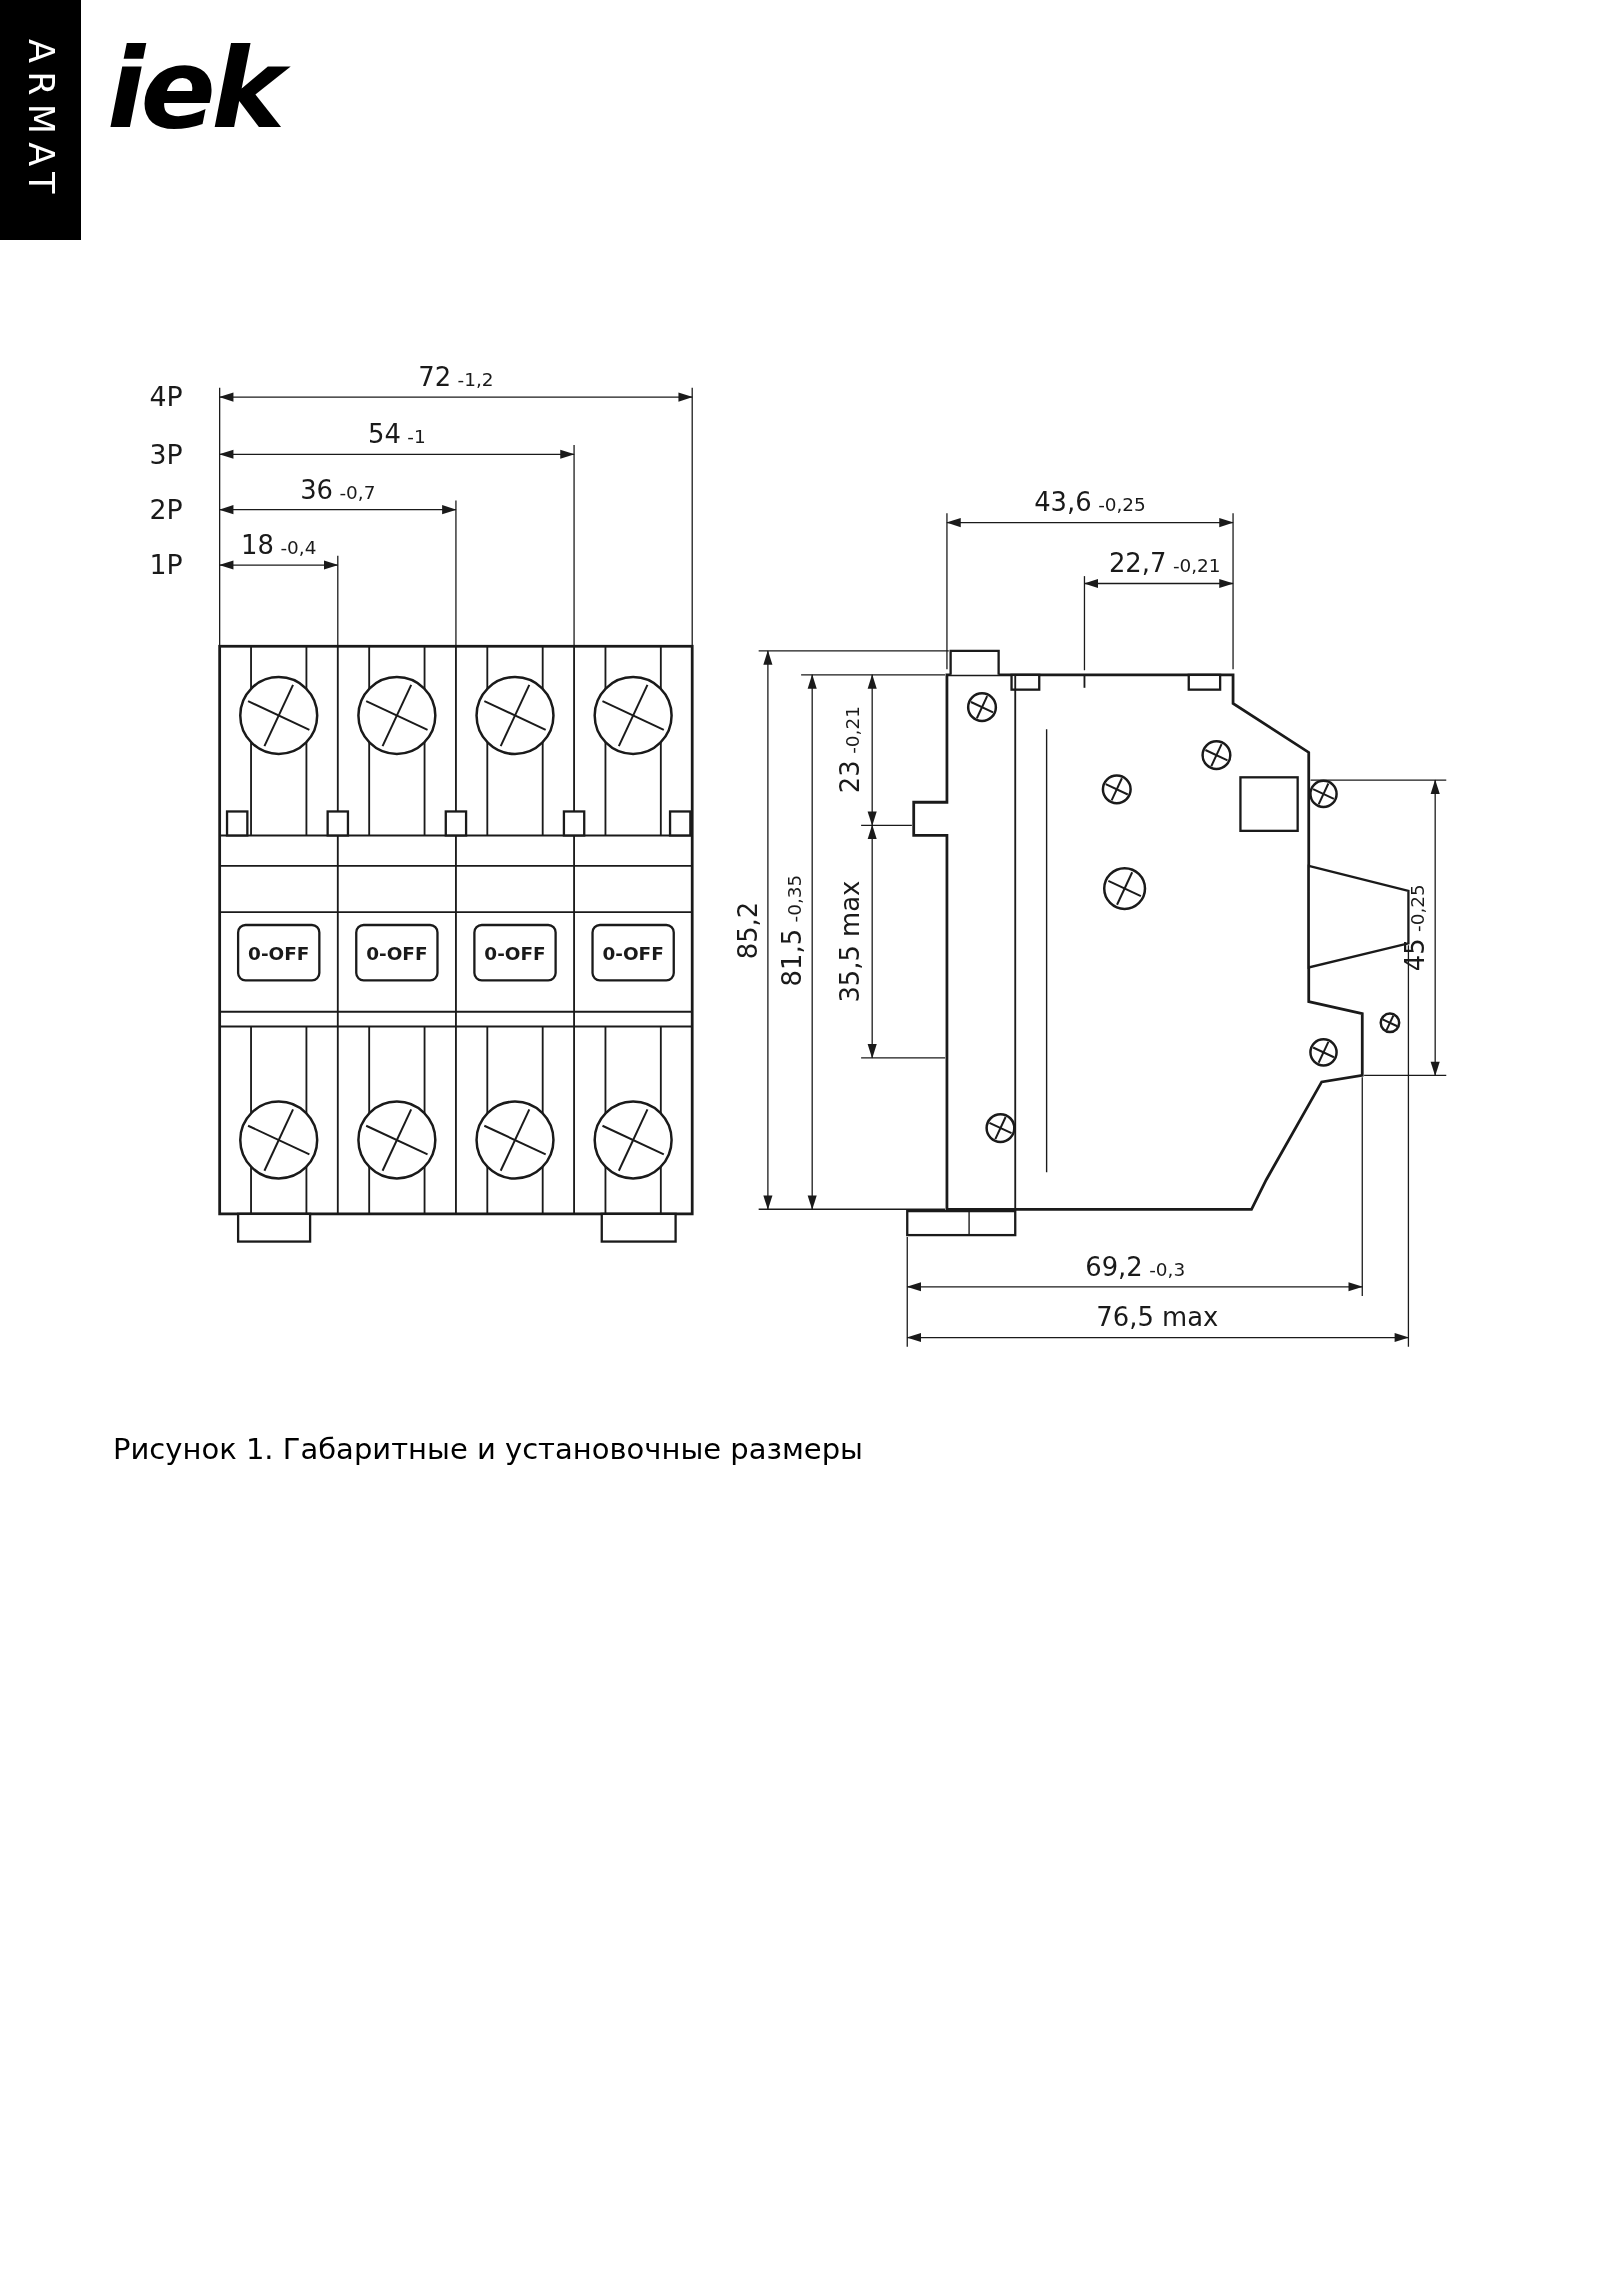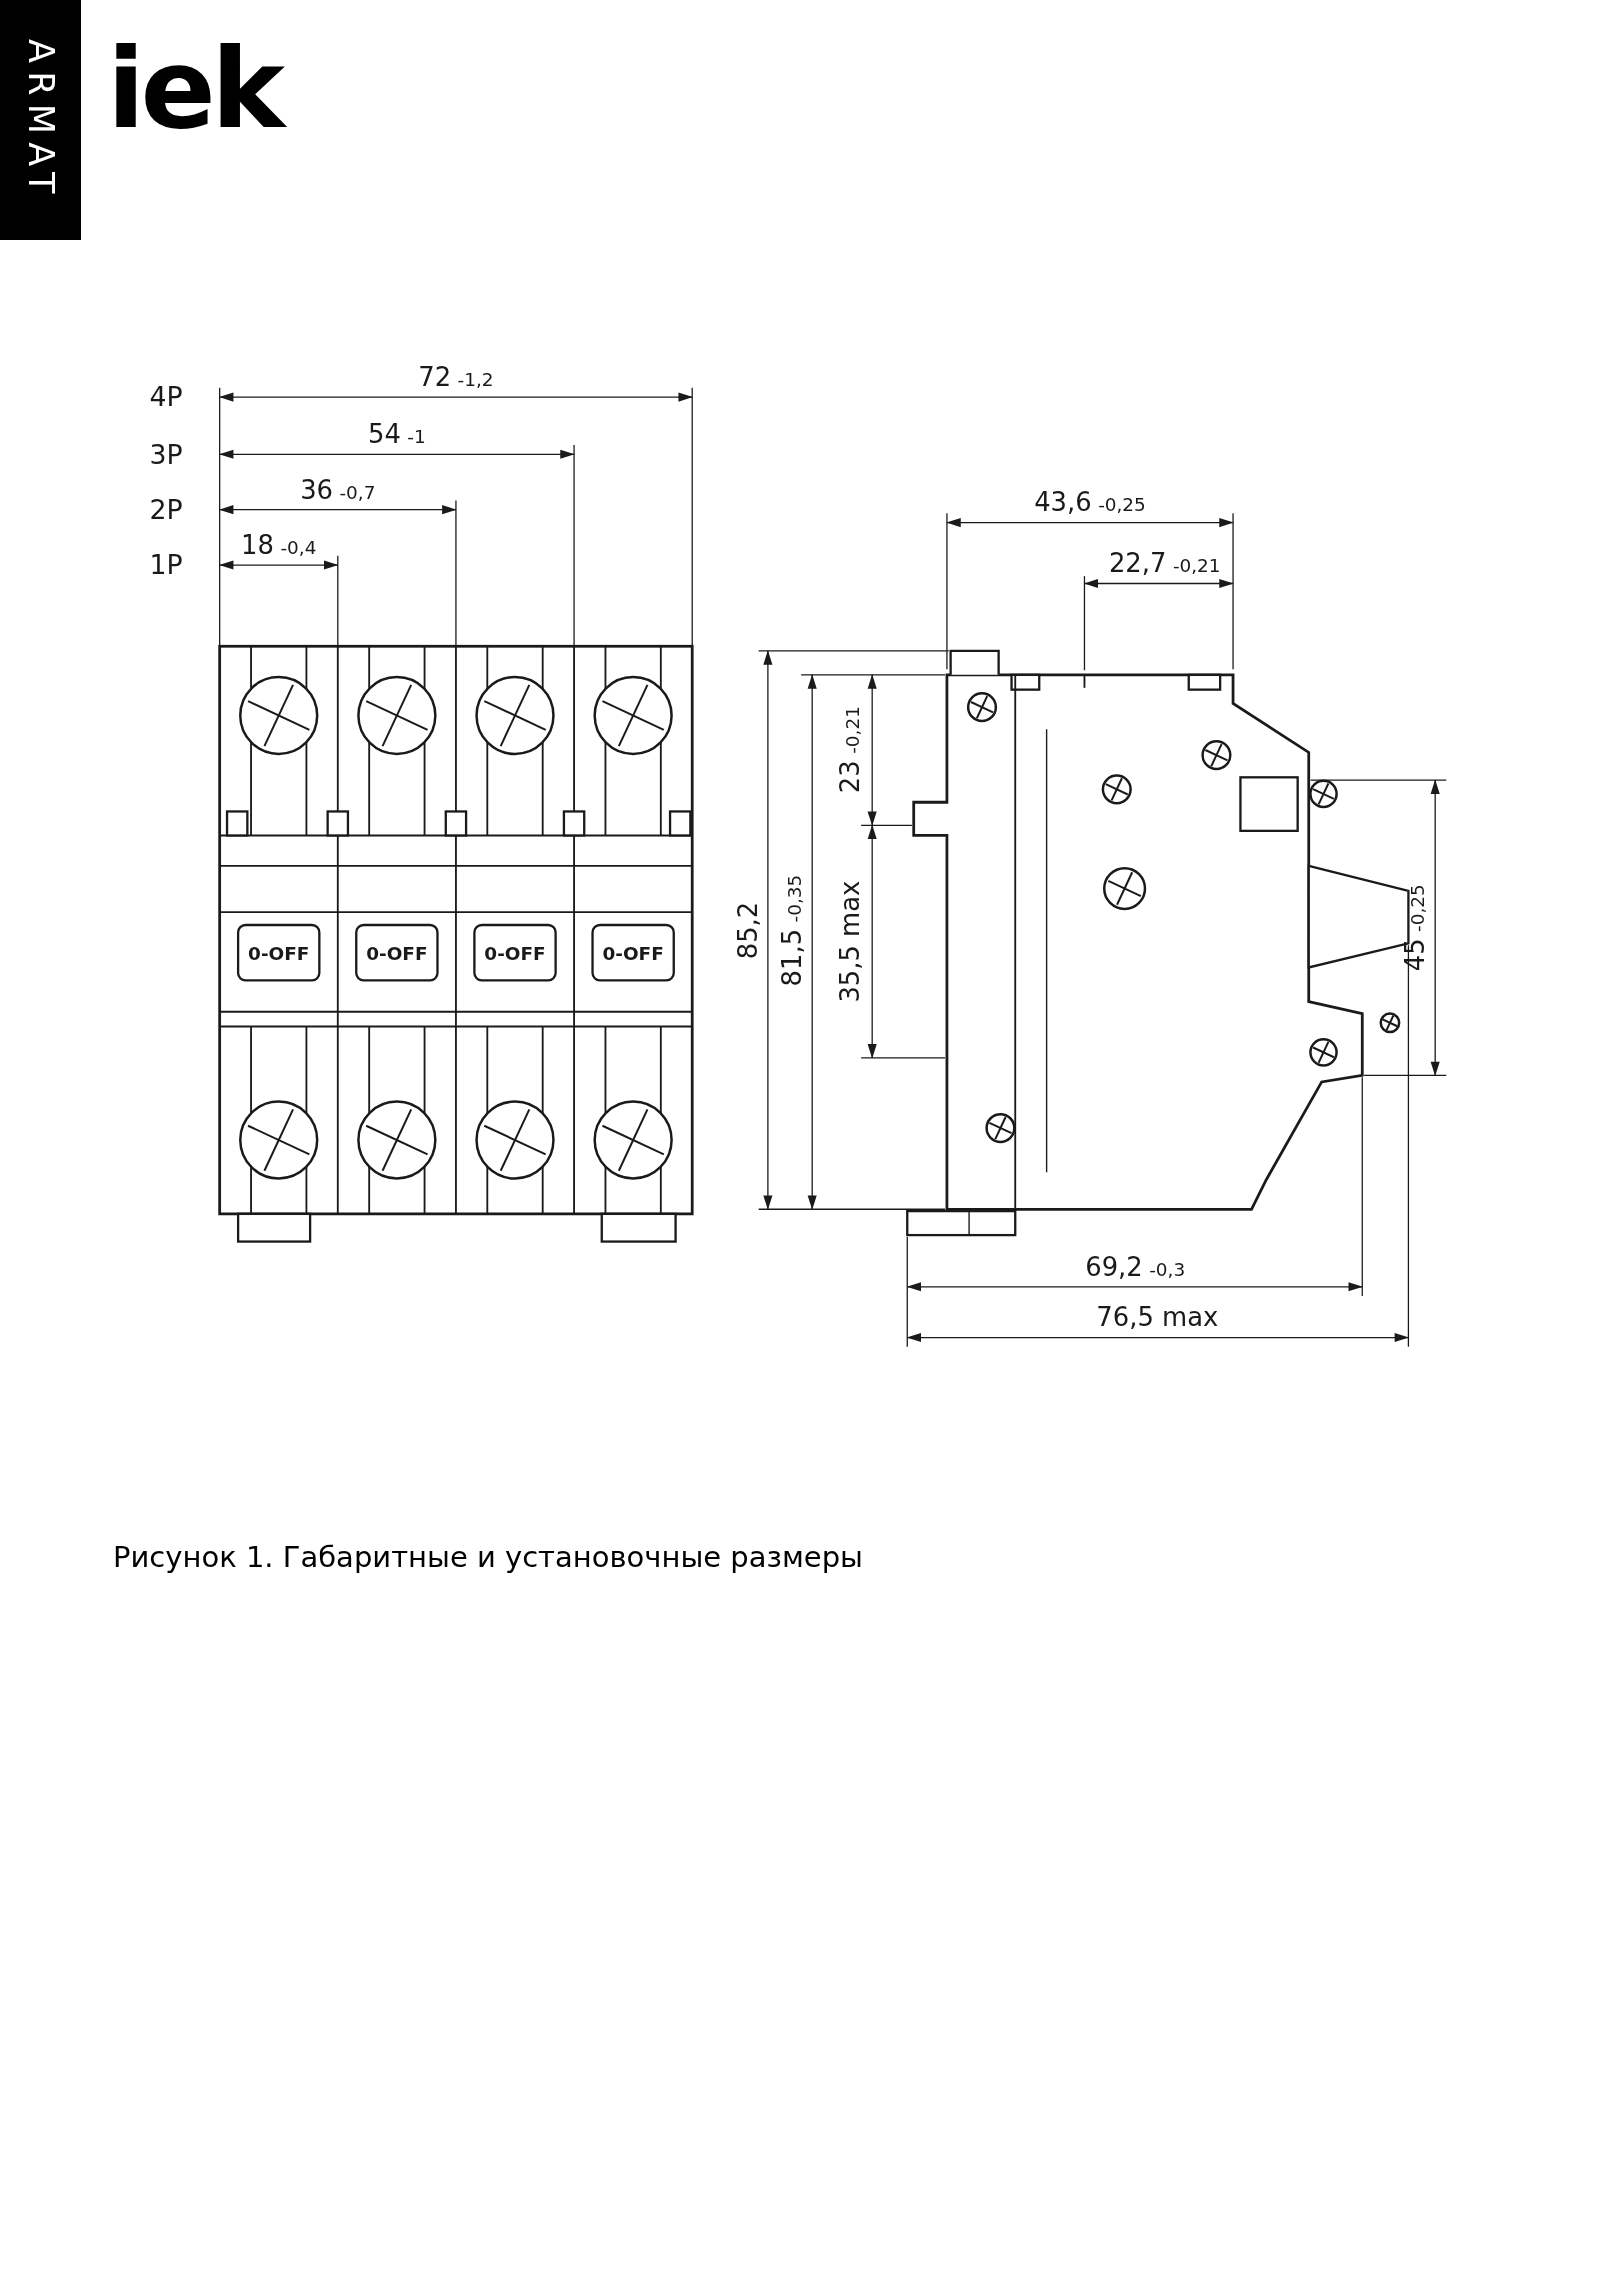--- a/index.html
+++ b/index.html
@@ -6,23 +6,23 @@
   body { width:1617px; height:2293px; position:relative;
          font-family:"DejaVu Sans", sans-serif; color:#000; }
   .page { position:absolute; inset:0; background:#fff; overflow:hidden; }
 
   .side-tab { position:absolute; left:0; top:0; width:81px; height:240px;
               background:#000; display:flex; align-items:center; justify-content:center; }
   .side-tab .vtext { writing-mode:vertical-rl; color:#fff; font-size:35px;
                      letter-spacing:8.3px; font-weight:400; }
 
   .logo { position:absolute; left:107px; top:33px; font-size:111px; font-weight:bold;
-          letter-spacing:-4.6px; line-height:1; color:#000; }
-
-  .caption { position:absolute; left:113px; top:1540px; font-size:29px; color:#000; }
+          letter-spacing:-4.6px; line-height:1; color:#000;font-style:italic; }
+
+  .caption { position:absolute; left:113px; top:1432px; font-size:29px; color:#000; }
 
   svg.drawing { position:absolute; left:0; top:0; }
   svg text { fill:#1a1a1a; }
   .dimv { font-size:28px; }
   .dimt { font-size:20px; }
   .polelabel { font-size:29px; }
   .toggle-text { font-size:20px; font-weight:bold; text-anchor:middle; }
   .outline { fill:#ffffff; stroke:#1a1a1a; stroke-width:3; }
   .med  { fill:none; stroke:#1a1a1a; stroke-width:2; }
   .med2 { fill:#ffffff; stroke:#1a1a1a; stroke-width:2.5; }

